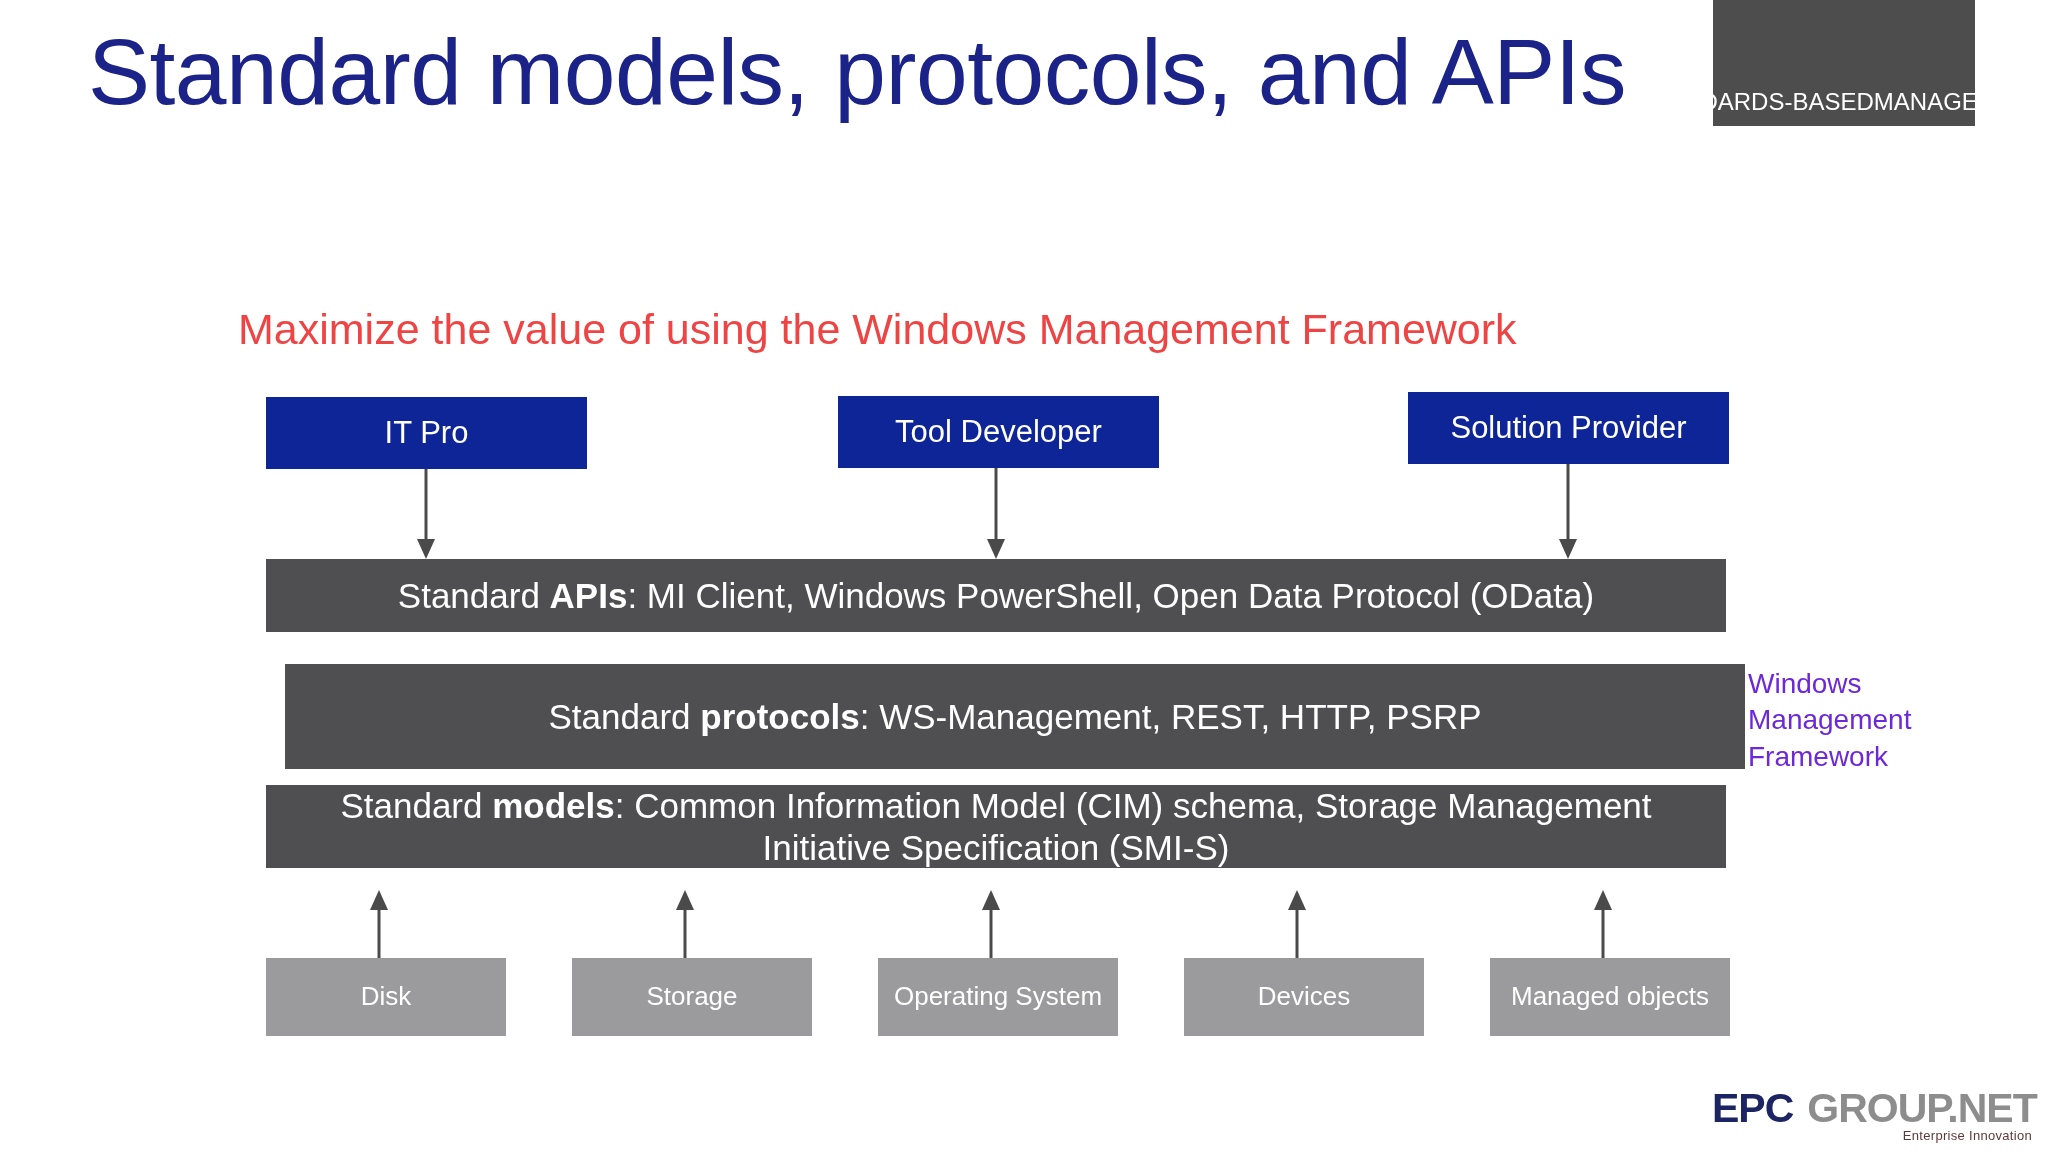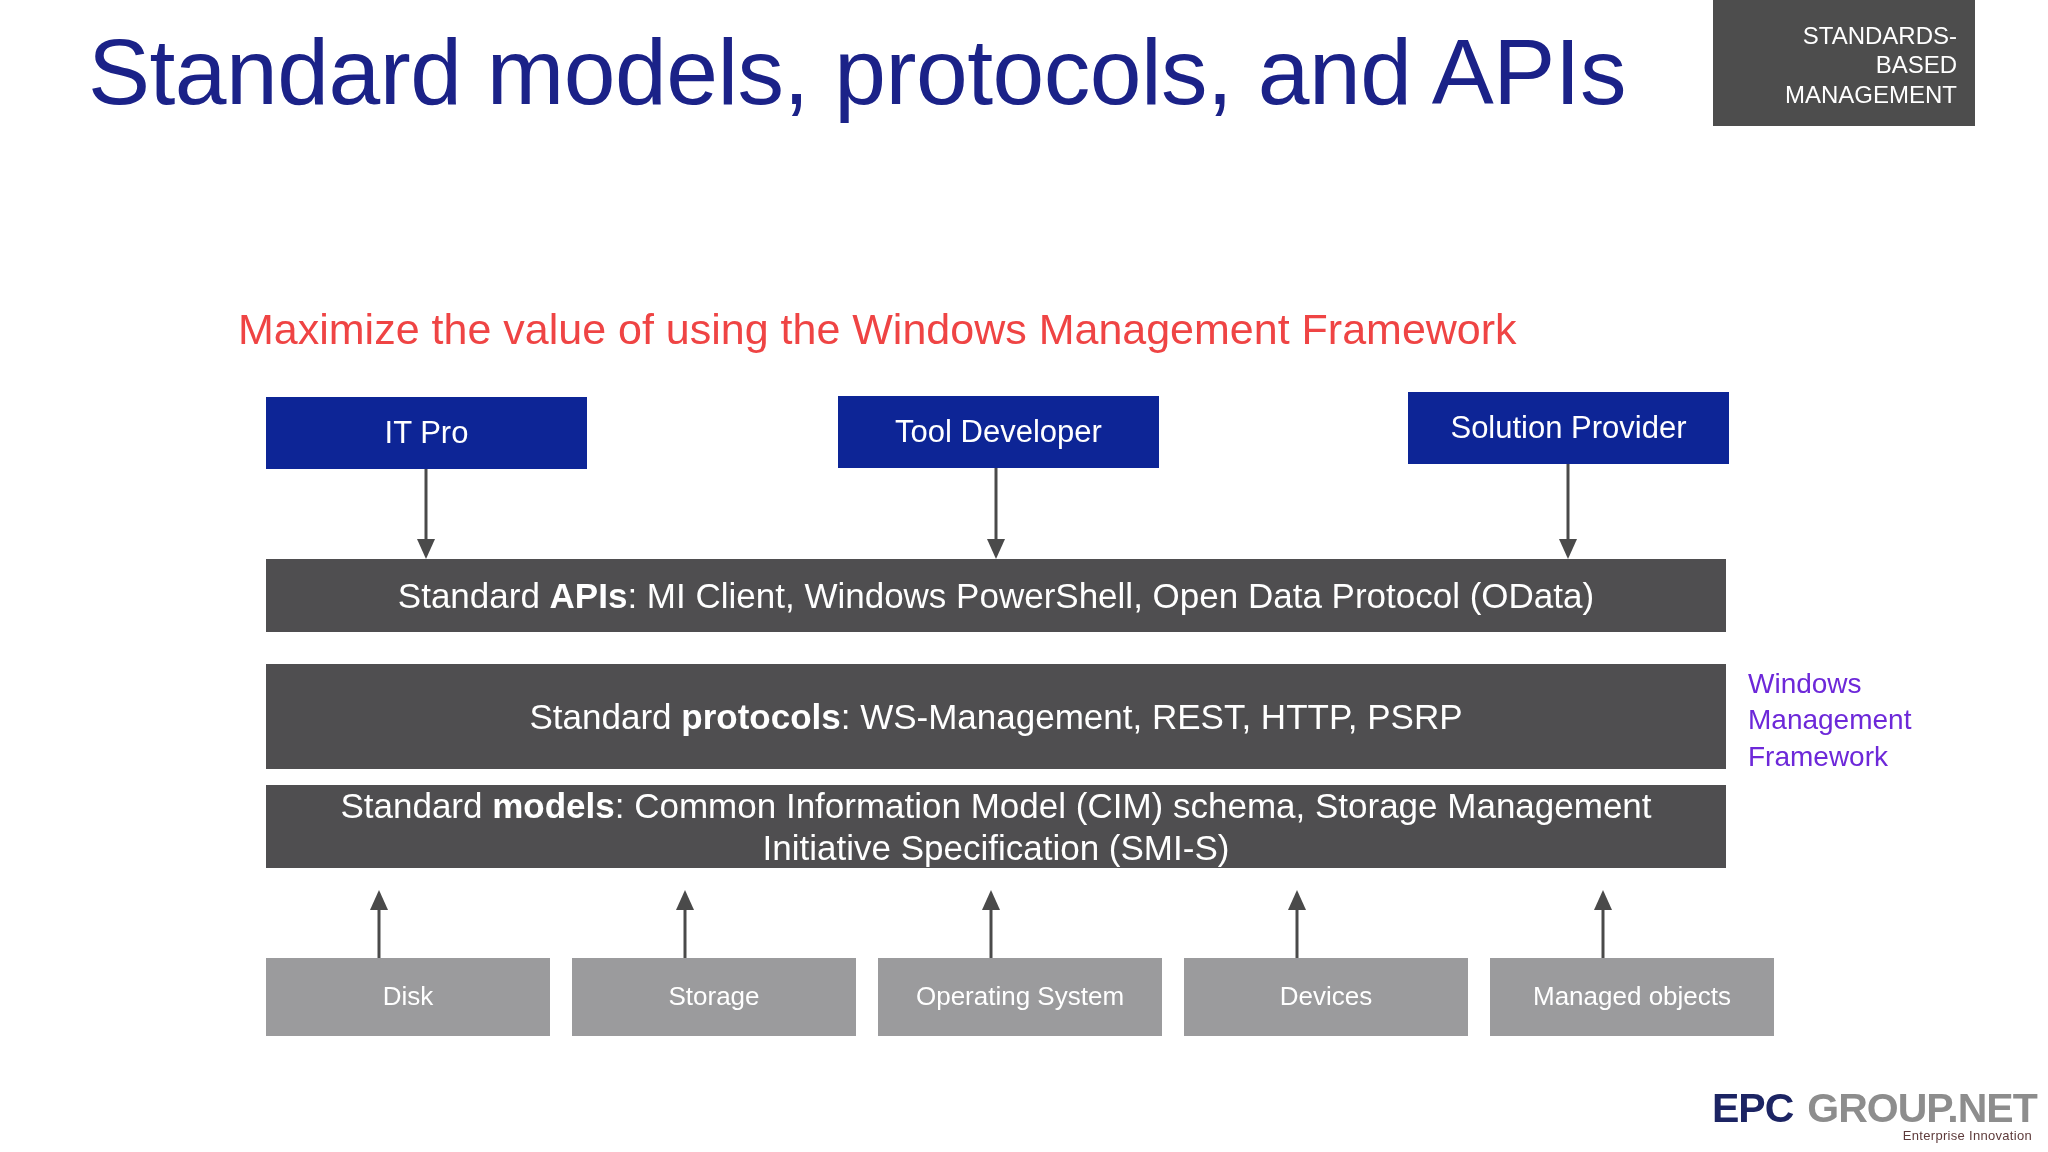--- a/index.html
+++ b/index.html
@@ -39,21 +39,21 @@
   #corner-badge {
     position: absolute;
     left: 1713px;
     top: 0px;
     width: 262px;
     height: 126px;
     background: #4d4d4d;
     box-sizing: border-box;
     padding: 14px 18px 10px 14px;
     display: flex;
-    flex-direction: column;
+    flex-direction: row;
     align-items: flex-end;
     justify-content: center;
   }
   #corner-badge .badge-line {
     color: #ffffff;
     font-size: 24px;
     line-height: 1.22;
     text-align: right;
     white-space: nowrap;
   }
@@ -104,21 +104,21 @@
     box-sizing: border-box;
     display: flex;
     align-items: center;
     justify-content: center;
     text-align: center;
     font-size: 35px;
     line-height: 1.18;
     padding: 0 12px;
   }
   #stack-band-0 { top: 559px; height: 73px; }
-  #stack-band-1 { top: 664px; height: 105px; }
+  #stack-band-1 { top: 664px; height: 105px; margin-left: 19px; }
   #stack-band-2 { top: 785px; height: 83px; }
   .stack-band b { font-weight: 700; }
 
   
   #framework-label {
     position: absolute;
     left: 1748px;
     top: 666px;
     width: 250px;
     font-size: 28px;
@@ -135,21 +135,21 @@
   #arrow-up-0 { left: 366px;  top: 890px; }
   #arrow-up-1 { left: 672px;  top: 890px; }
   #arrow-up-2 { left: 978px;  top: 890px; }
   #arrow-up-3 { left: 1284px; top: 890px; }
   #arrow-up-4 { left: 1590px; top: 890px; }
 
   
   .source-box {
     position: absolute;
     top: 958px;
-    width: 284px;
+    width: 240px;
     height: 78px;
     background: #9b9b9d;
     color: #ffffff;
     display: flex;
     align-items: center;
     justify-content: center;
     text-align: center;
     font-size: 26px;
     line-height: 1.22;
     box-sizing: border-box;

